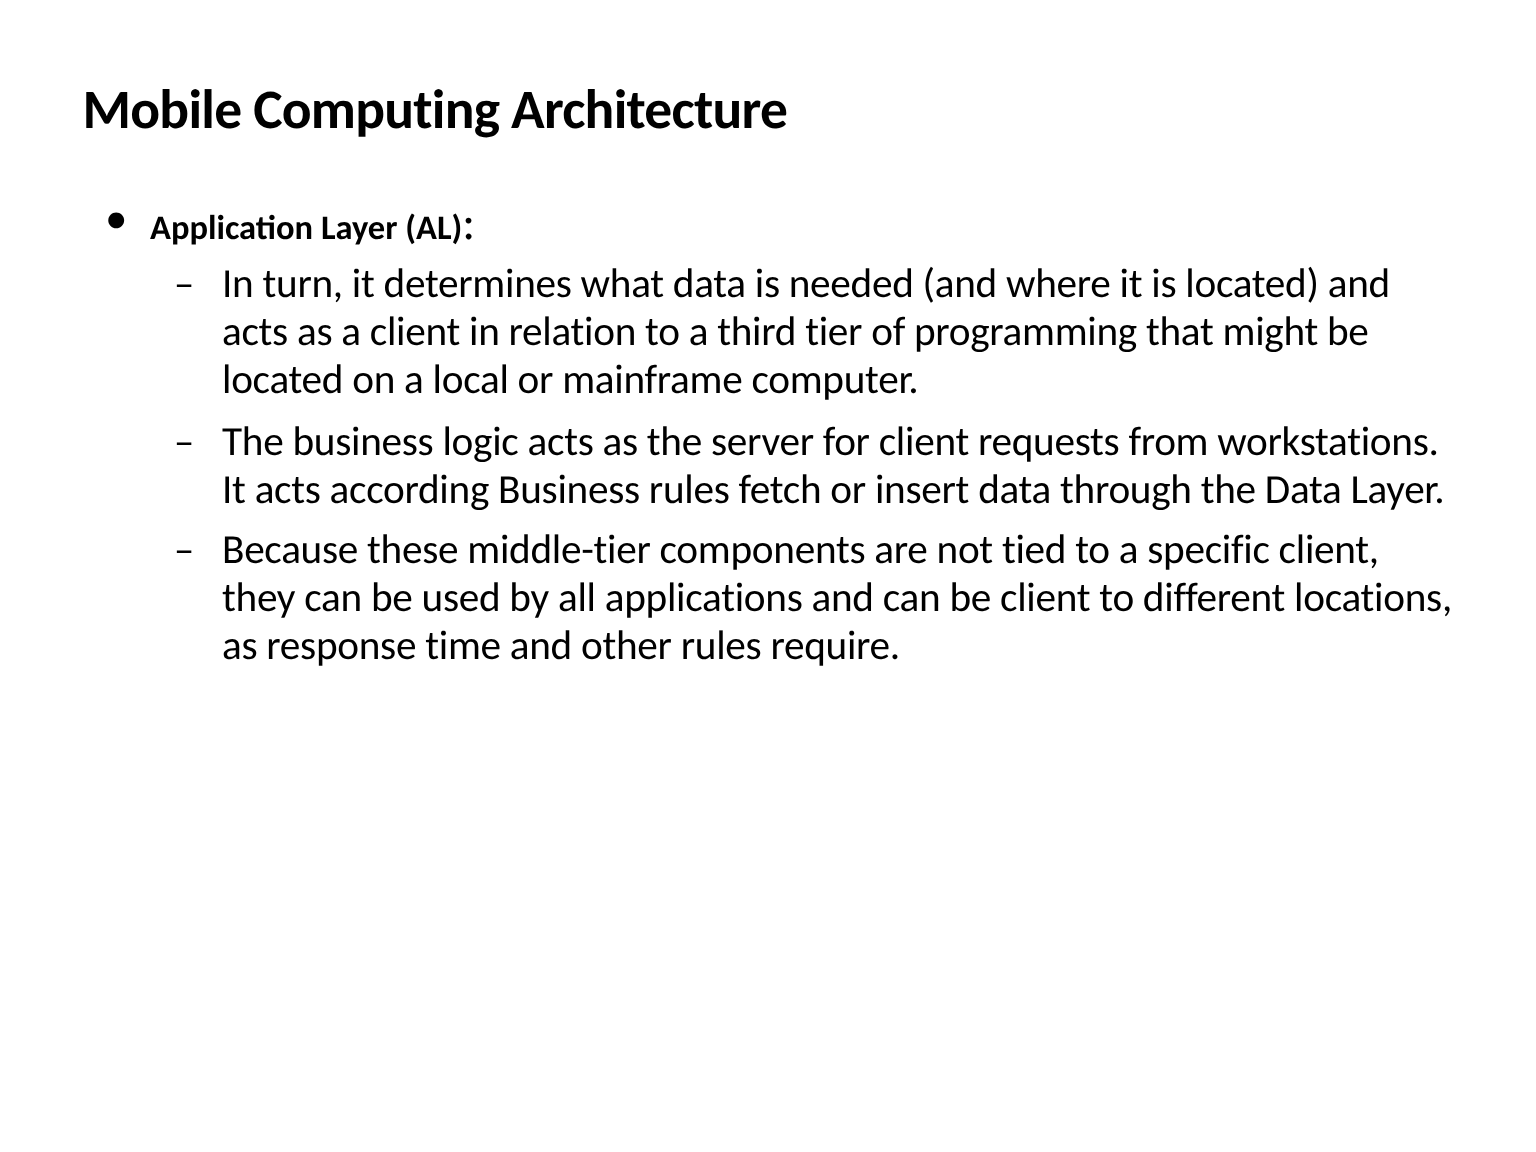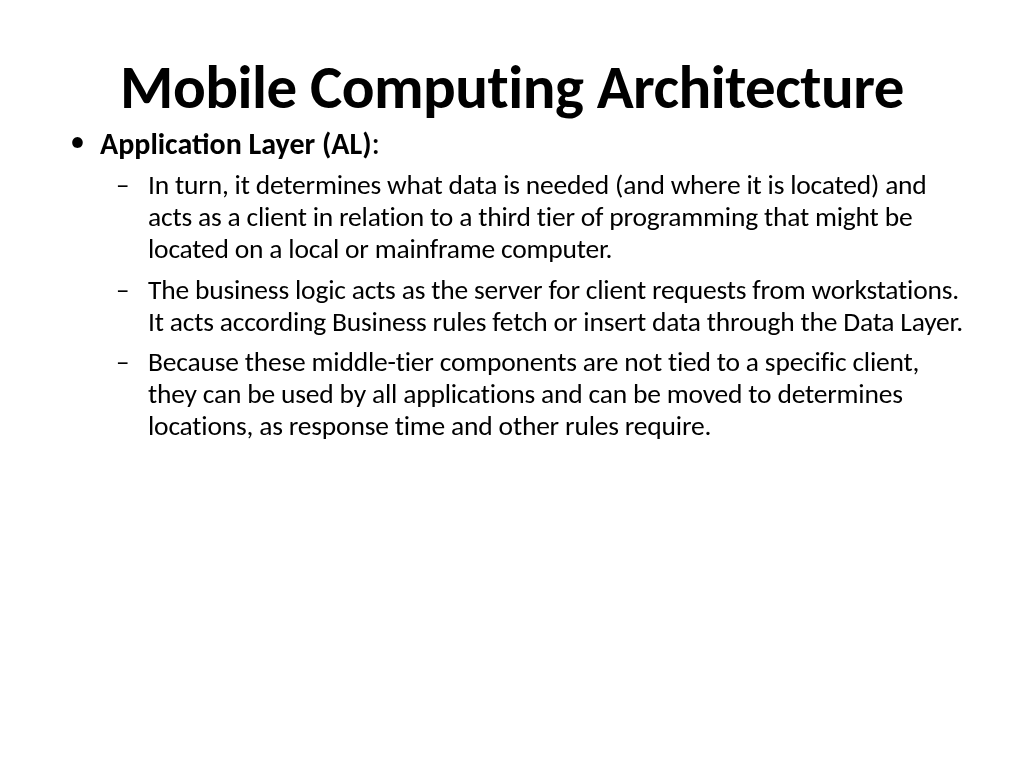--- a/index.html
+++ b/index.html
@@ -10,42 +10,43 @@
     body {
       width: 1024px;
       height: 768px;
       background: #ffffff;
       font-family: Calibri, "Segoe UI", Arial, sans-serif;
       color: #000000;
       padding: 50px 55px 40px 55px;
       overflow: hidden;
     }
     .slide-title {
-      font-size: 61px;
+      font-size: 37px;
       font-weight: bold;
-      text-align: center;
+      text-align: left;
+      margin-bottom: 34px;
       letter-spacing: -0.5px;
     }
     .main-list {
       list-style: none;
       padding-left: 45px;
     }
     .main-bullet {
       position: relative;
       margin-bottom: 6px;
     }
     .main-bullet::before {
       content: "•";
       position: absolute;
       left: -30px;
       font-size: 30px;
       line-height: 1.1;
     }
     .main-heading {
-      font-size: 30px;
+      font-size: 23px;
       font-weight: bold;
       display: inline;
     }
     .main-heading-colon {
       font-size: 32px;
       font-weight: normal;
     }
     .sub-list {
       list-style: none;
       padding-left: 48px;
@@ -69,16 +70,16 @@
 <body>
 
 <h1 class="slide-title">Mobile Computing Architecture</h1>
 
 <ul class="main-list">
   <li class="main-bullet">
     <span class="main-heading">Application Layer (AL)</span><span class="main-heading-colon">:</span>
     <ul class="sub-list">
       <li class="sub-bullet">In turn, it determines what data is needed (and where it is located) and acts as a client in relation to a third tier of programming that might be located on a local or mainframe computer.</li>
       <li class="sub-bullet">The business logic acts as the server for client requests from workstations. It acts according Business rules fetch or insert data through the Data Layer.</li>
-      <li class="sub-bullet">Because these middle-tier components are not tied to a specific client, they can be used by all applications and can be moved to determines locations, as response time and other rules require.</li>
+      <li class="sub-bullet">Because these middle-tier components are not tied to a specific client, they can be used by all applications and can be client to different locations, as response time and other rules require.</li>
     </ul>
   </li>
 </ul>
 
 </body></html>

